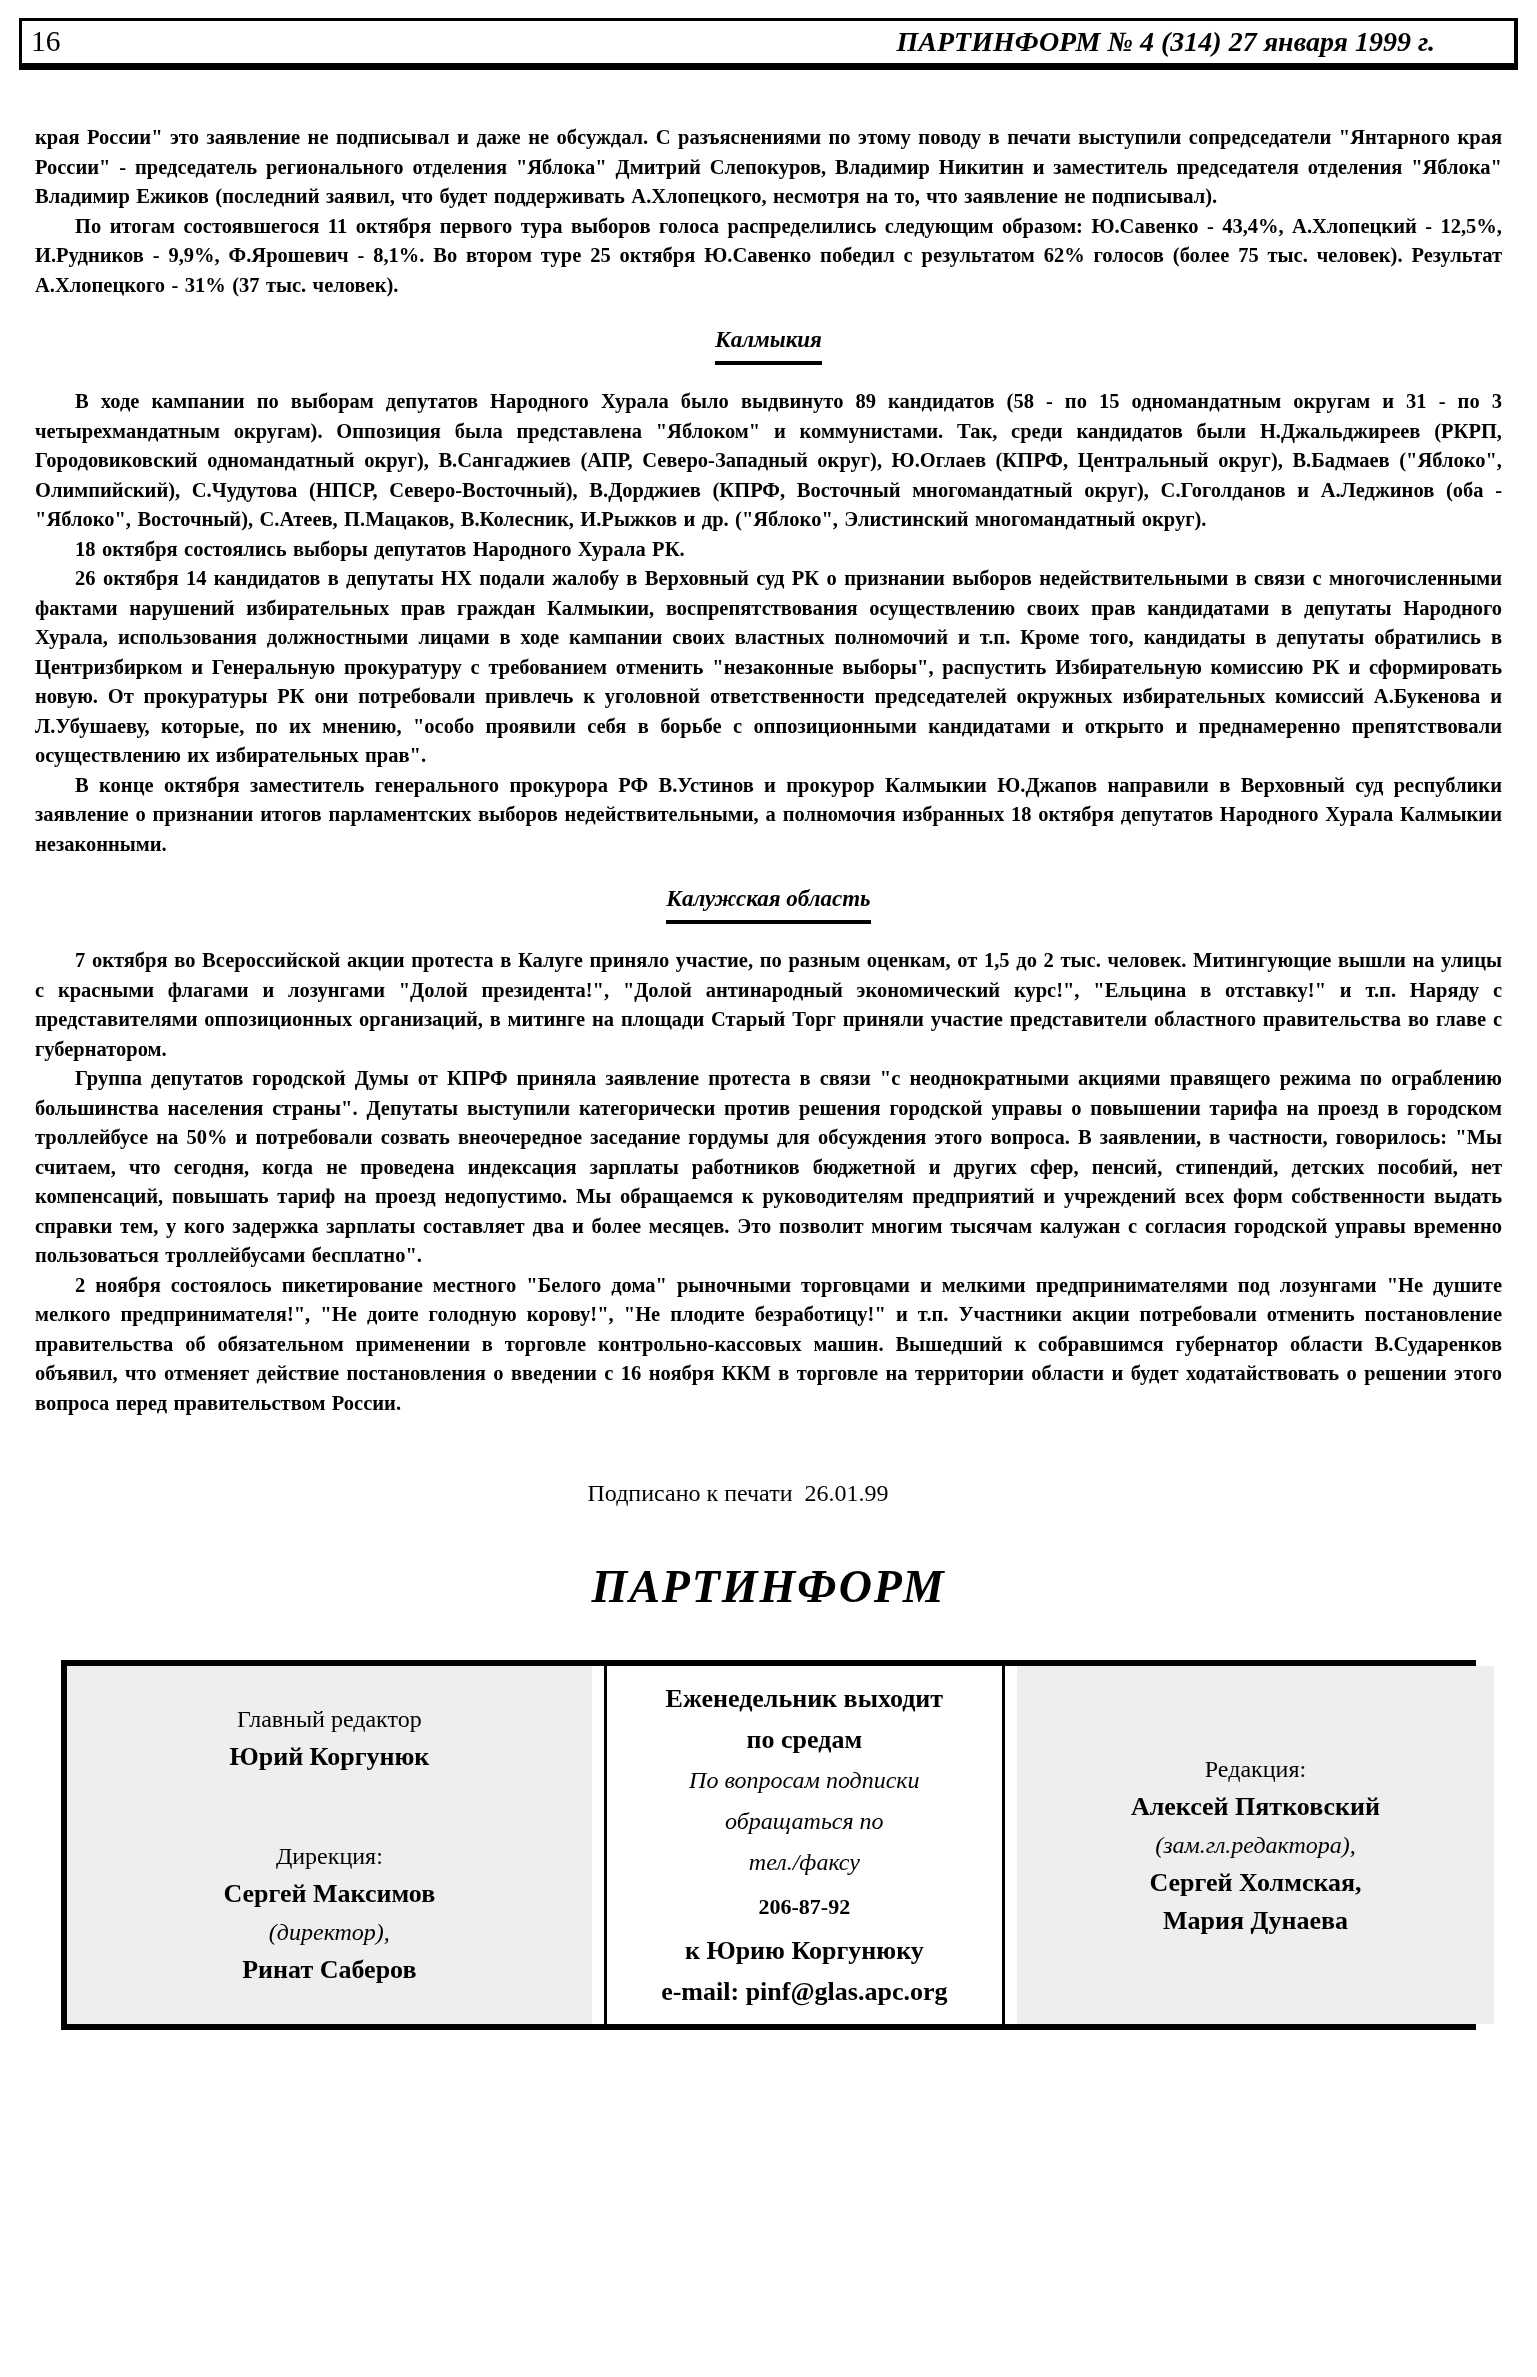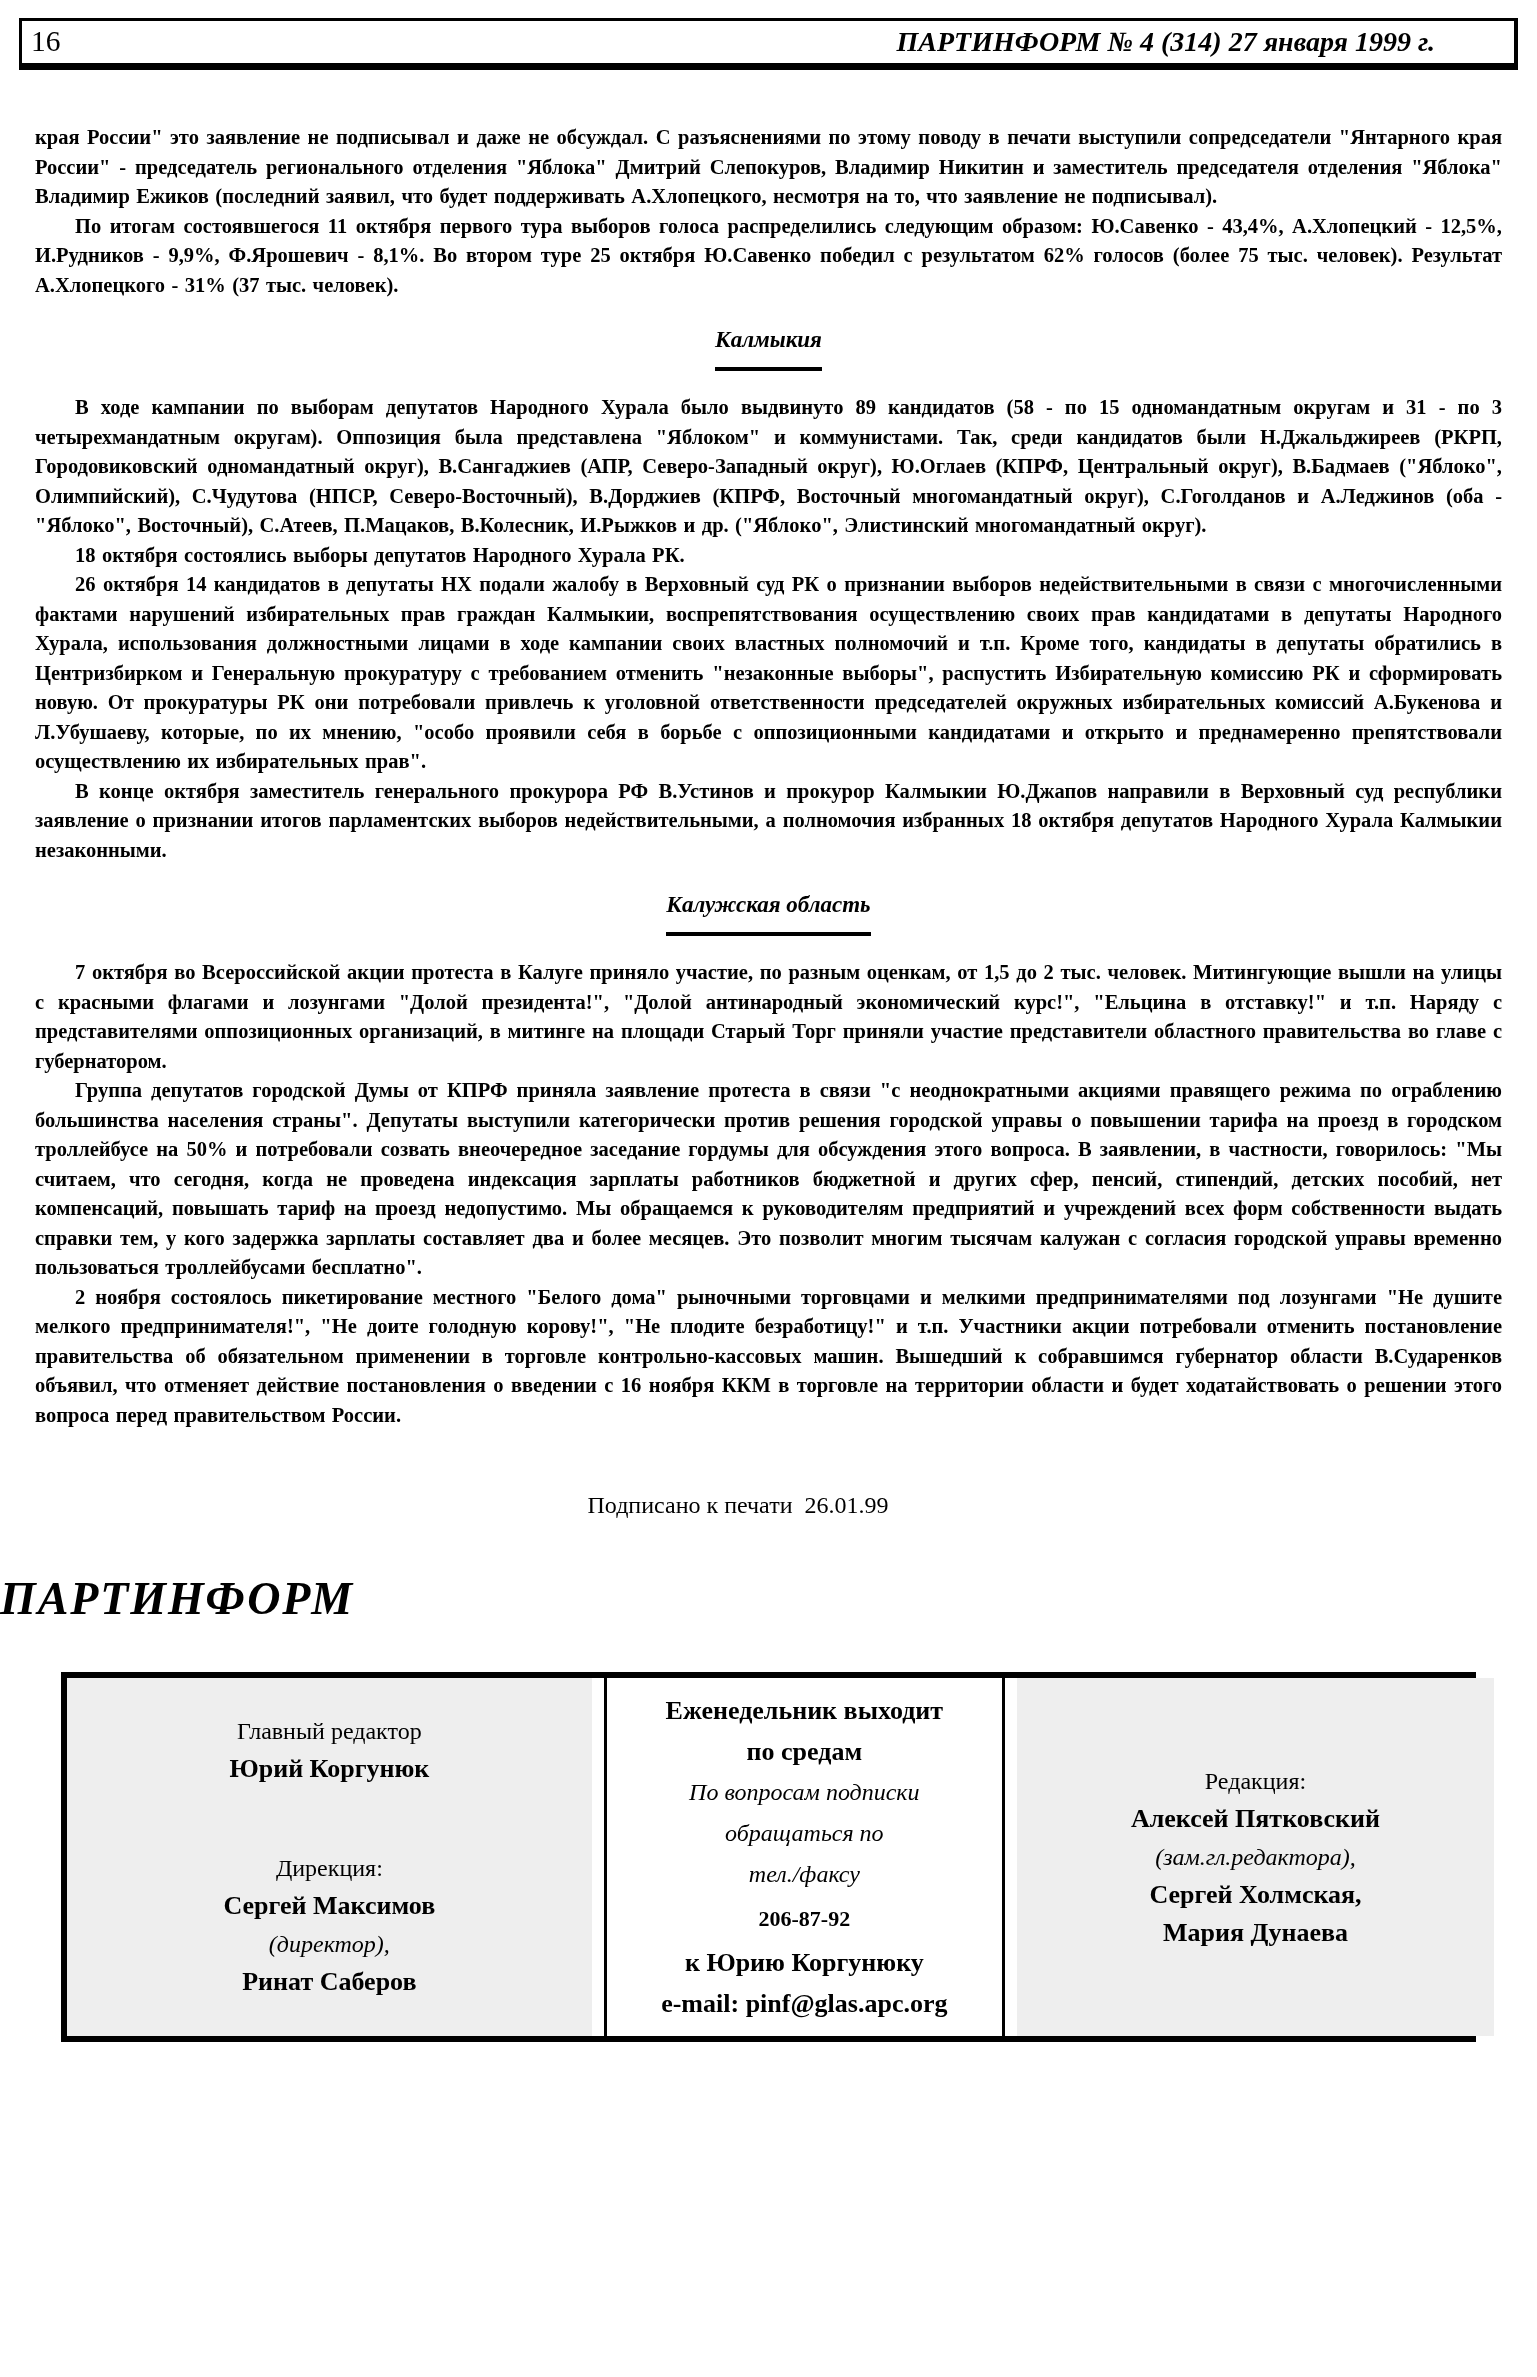--- a/index.html
+++ b/index.html
@@ -34,31 +34,31 @@
     margin:0; font-size:20.5px; line-height:29.5px;
     font-weight:bold; text-align:justify; text-indent:40px;
     word-spacing:1.3px;
   }
   .para.no-indent { text-indent:0; }
   .section-heading {
     margin:27px 0 22px 0; text-align:center;
     font-size:23px; line-height:26px; font-weight:bold; font-style:italic;
   }
   .section-heading .underlined {
-    display:inline-block; border-bottom:4.5px solid #000; padding-bottom:14px;font-family:Liberation Serif, serif;
+    display:inline-block; border-bottom:4.5px solid #000; padding-bottom:8px;font-family:Liberation Serif, serif;
   }
 
   .signed {
     margin:61px 61px 0 0; text-align:center;
     font-size:24px; line-height:1.2; white-space:pre-wrap;
   }
 
   
   .masthead-title {
-    margin-top:56px; text-align:left;
+    margin-top:56px; text-align:center;
     font-size:46px; font-weight:bold; font-style:italic;
     letter-spacing:1.9px; line-height:1;
   }
 
   .imprint-box {
     margin:50px auto 0 auto; width:1415px; height:370px;
     border:6.4px solid #000; box-sizing:border-box;
     display:flex; background:#fff;gap:12px;
   }
   .imprint-cell {

